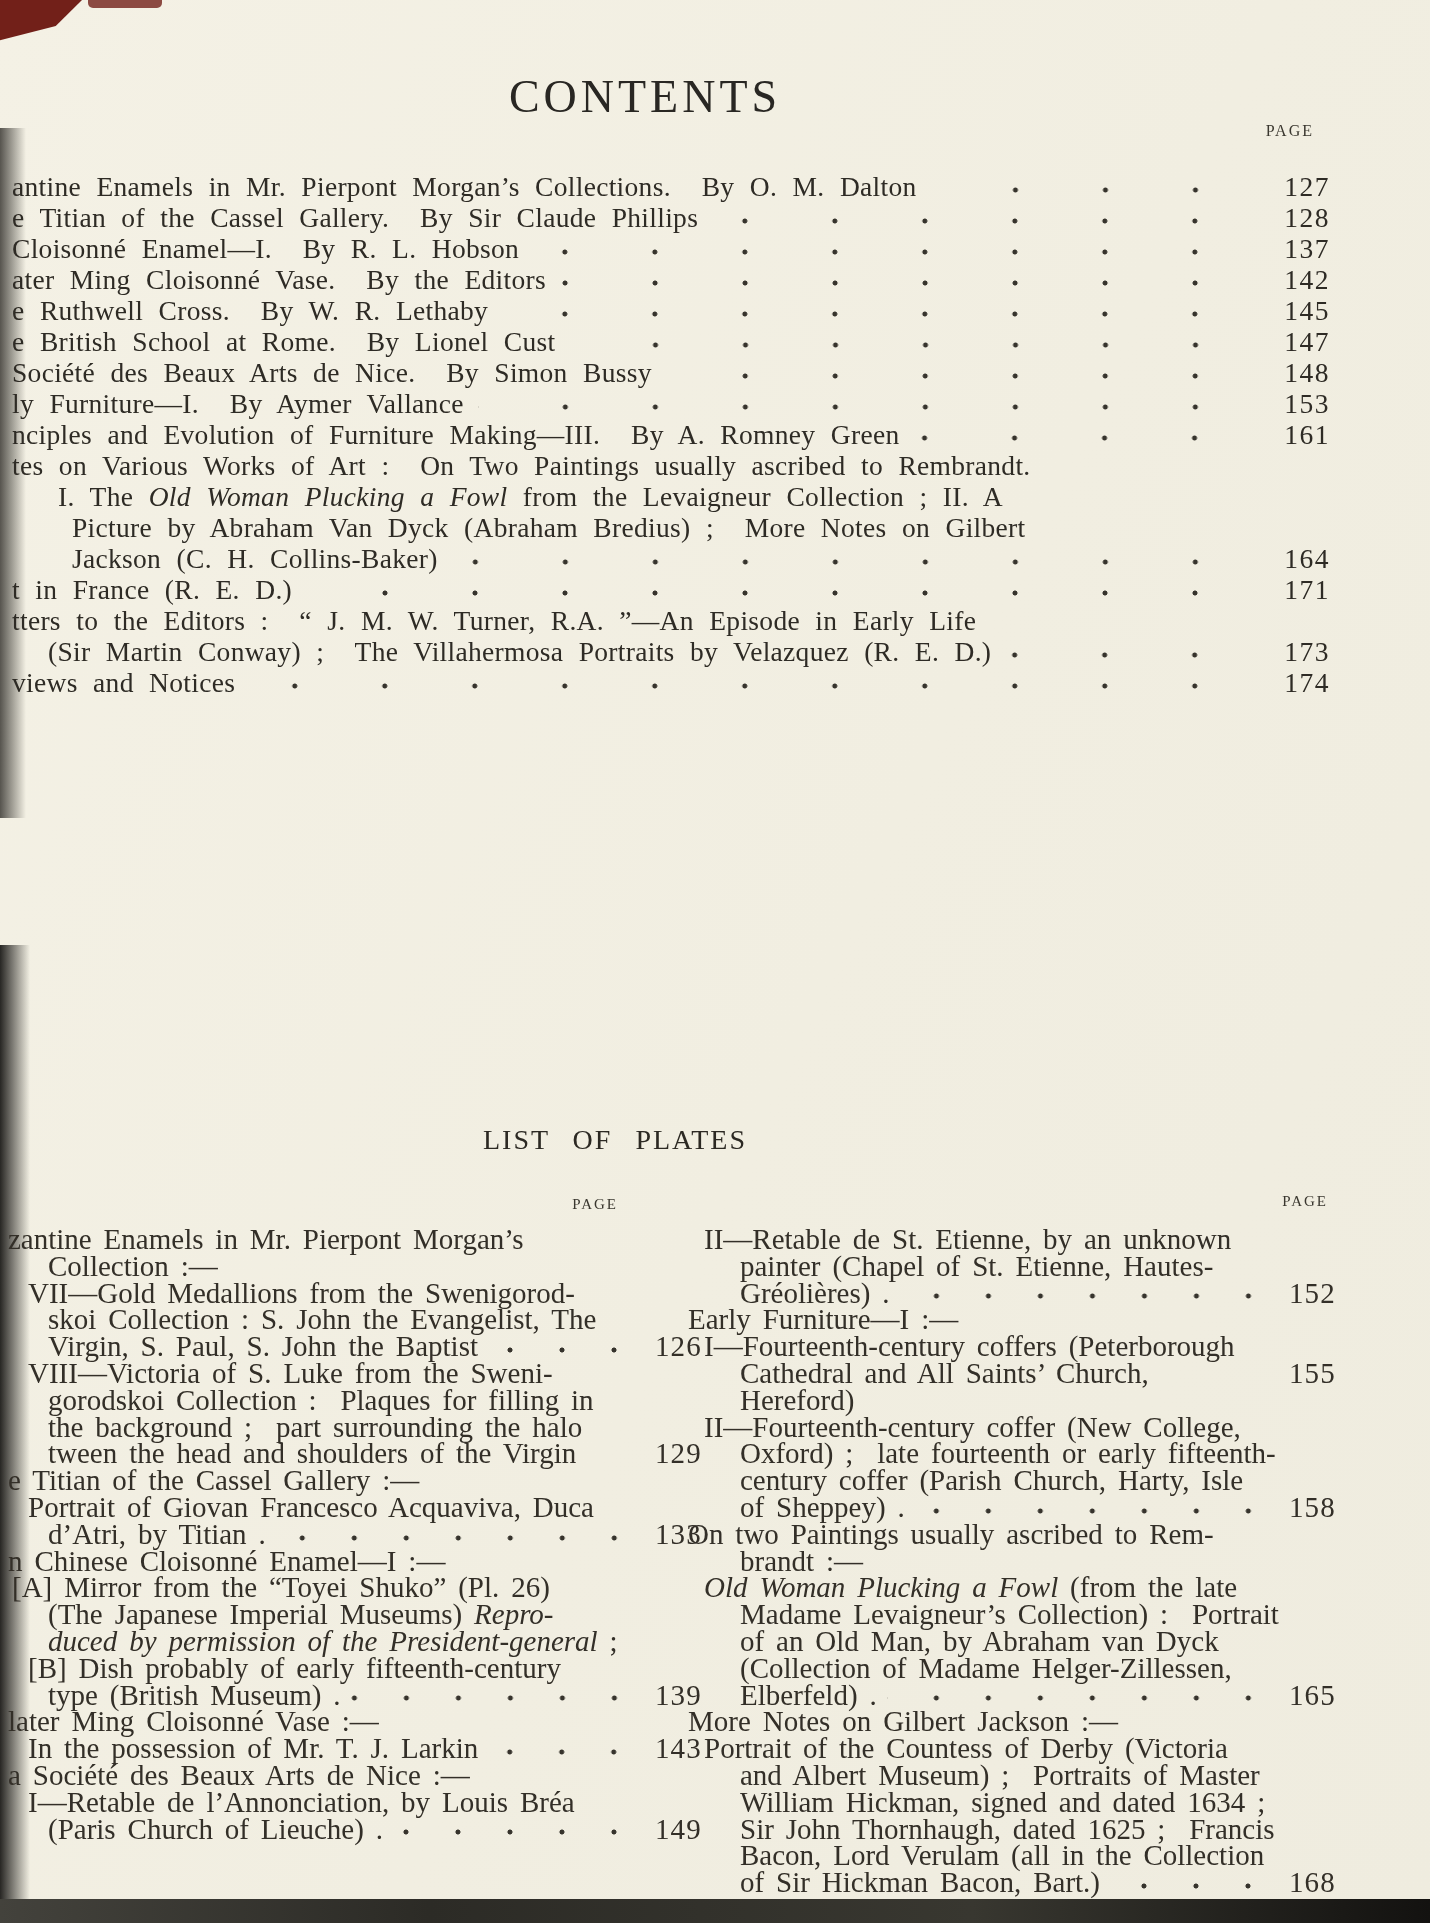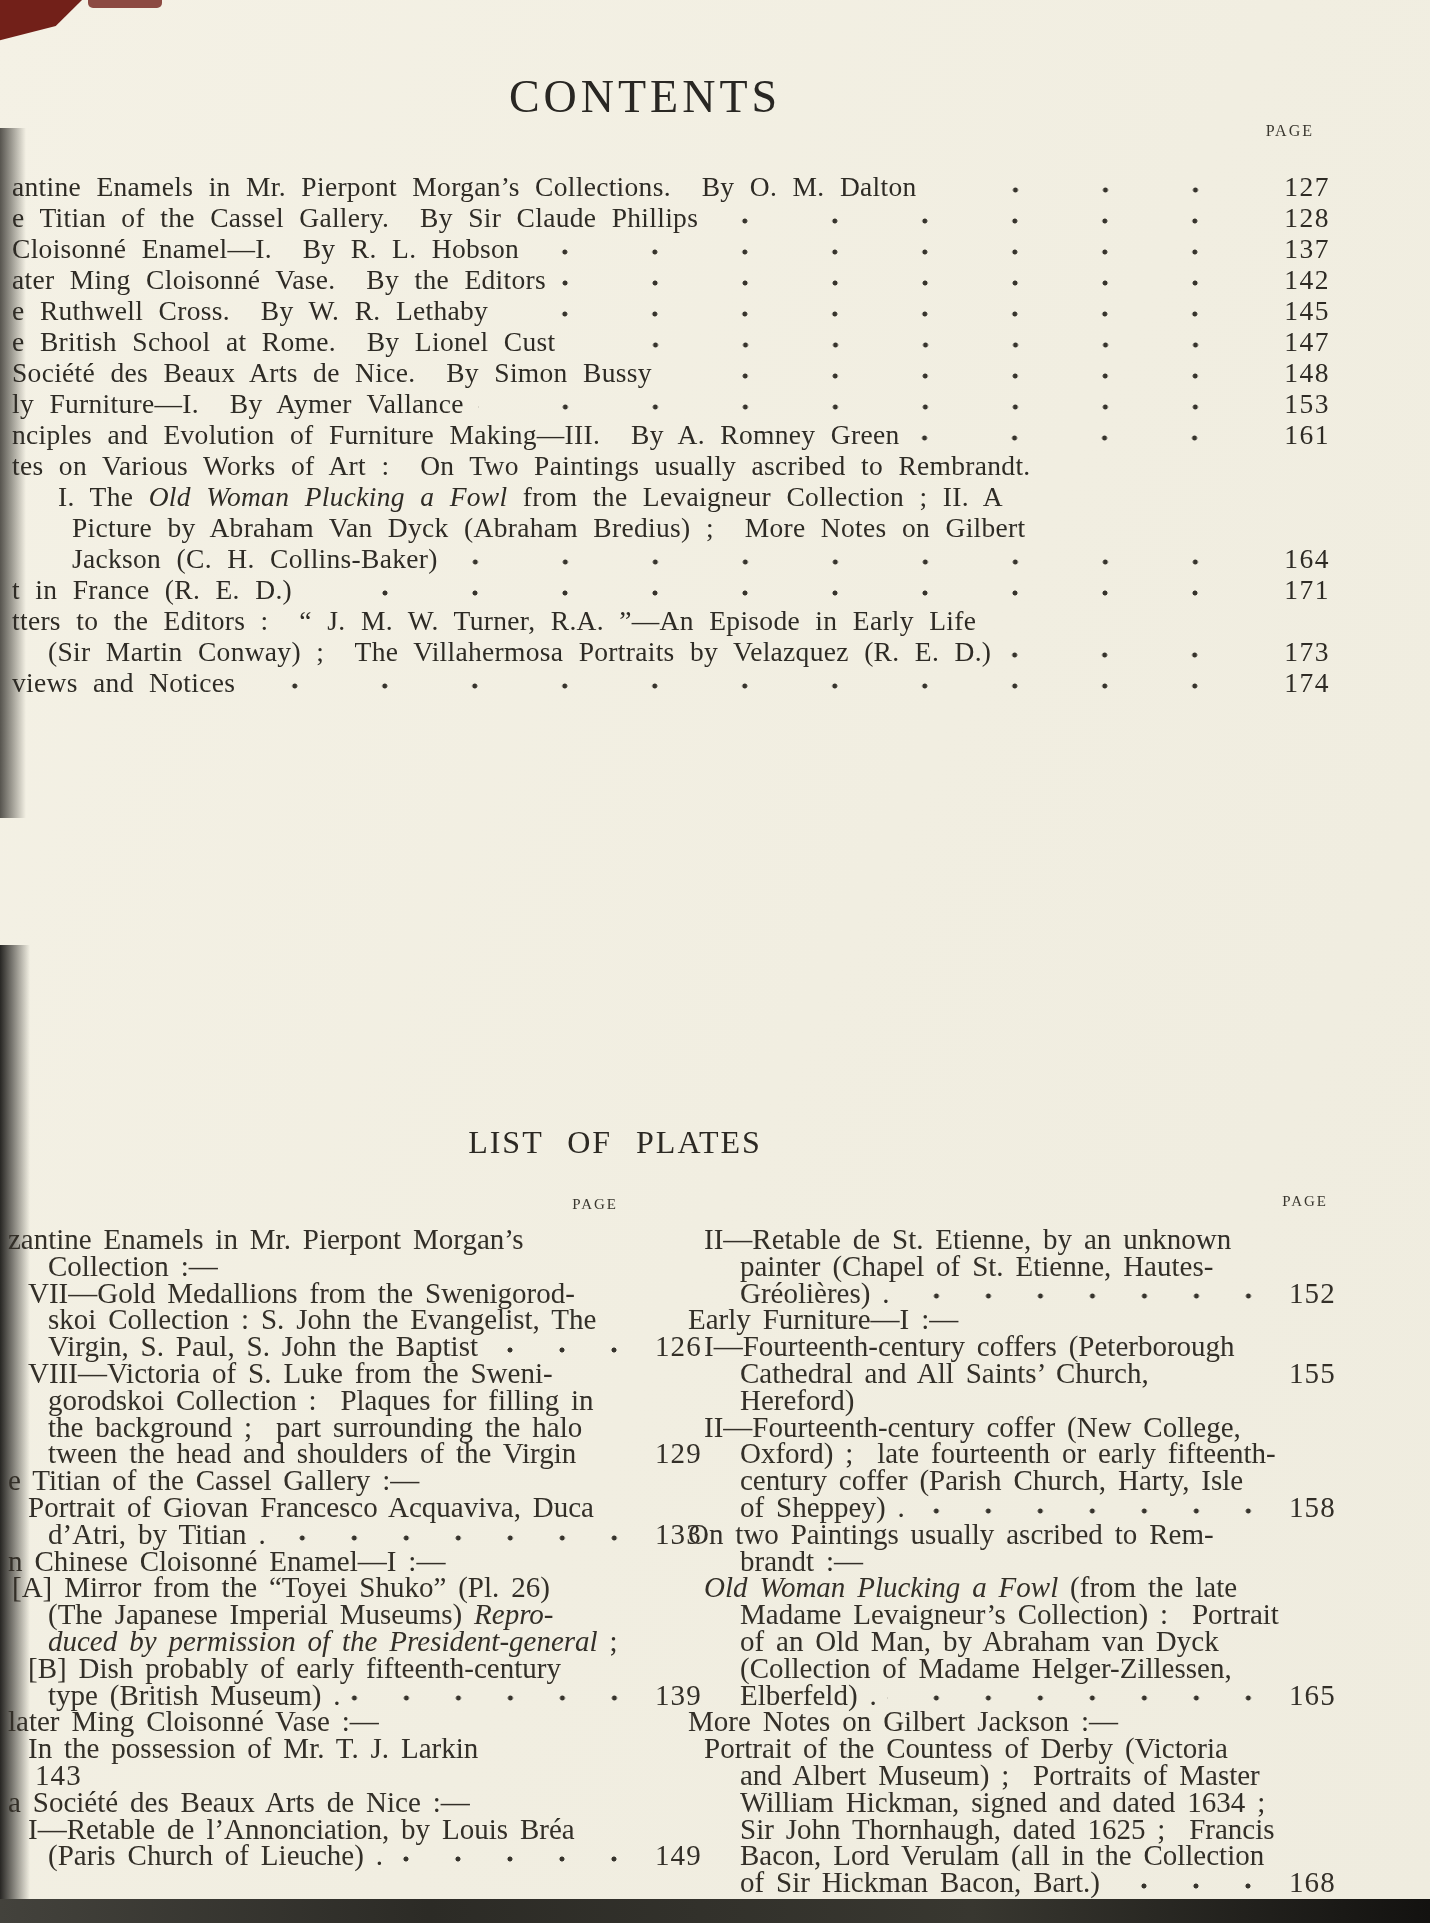--- a/index.html
+++ b/index.html
@@ -19,21 +19,21 @@
   .g1{top:128px;height:690px;width:26px;
     background:linear-gradient(to right,rgba(42,40,36,.78),rgba(42,40,36,0));}
   .g2{top:945px;height:978px;width:30px;
     background:linear-gradient(to right,rgba(22,21,19,.92),rgba(22,21,19,0));}
   .bottombar{position:absolute;left:0;bottom:0;width:1430px;height:24px;
     background:linear-gradient(to right,#43423c,var(--bar,#2c2b26) 30%,#383730 68%,#131210);}
   
   .toc-title{position:absolute;top:70px;left:0;width:1290px;margin:0;
     text-align:center;font-size:46px;font-weight:normal;letter-spacing:4px;color:#292723;}
   .plates-title{position:absolute;top:1124px;left:0;width:1230px;margin:0;
-    text-align:center;font-size:32px;font-weight:normal;letter-spacing:2px;word-spacing:14px;color:#2c2923;}
+    text-align:center;font-size:28px;font-weight:normal;letter-spacing:2px;word-spacing:14px;color:#2c2923;}
   .page-label{position:absolute;font-size:16px;letter-spacing:2px;color:#3a372f;}
   .toc-pl{top:122px;left:1244px;width:70px;text-align:right;}
   .pl-left{top:1196px;left:552px;width:66px;text-align:right;font-size:15px;}
   .pl-right{top:1193px;left:1262px;width:66px;text-align:right;font-size:15px;}
   
   .toc{position:absolute;top:171px;left:12px;width:1318px;
     font-size:27.5px;line-height:31px;word-spacing:.3em;letter-spacing:.3px;}
   
   .col{position:absolute;top:1226px;font-size:29px;line-height:26.8px;
     word-spacing:.16em;color:#332f28;}
@@ -205,21 +205,21 @@
         <span class="txt"><span>[B] Dish probably of early fifteenth-century</span></span>
       </div>
       <div class="row" style="padding-left: 40px;">
         <span class="txt"><span>type (British Museum) .</span></span>
         <span class="leader"></span>
         <span class="pg">139</span>
       </div>
       <div class="row">
         <span class="txt"><span>later Ming Cloisonné Vase :—</span></span>
       </div>
-      <div class="row" style="padding-left: 20px; flex-direction: column;">
+      <div class="row" style="padding-left: 20px;">
         <span class="txt"><span>In the possession of Mr. T. J. Larkin</span></span>
         <span class="leader"></span>
         <span class="pg">143</span>
       </div>
       <div class="row">
         <span class="txt"><span>a Société des Beaux Arts de Nice :—</span></span>
       </div>
       <div class="row" style="padding-left: 20px;">
         <span class="txt"><span>I—Retable de l’Annonciation, by Louis Bréa</span></span>
       </div>

